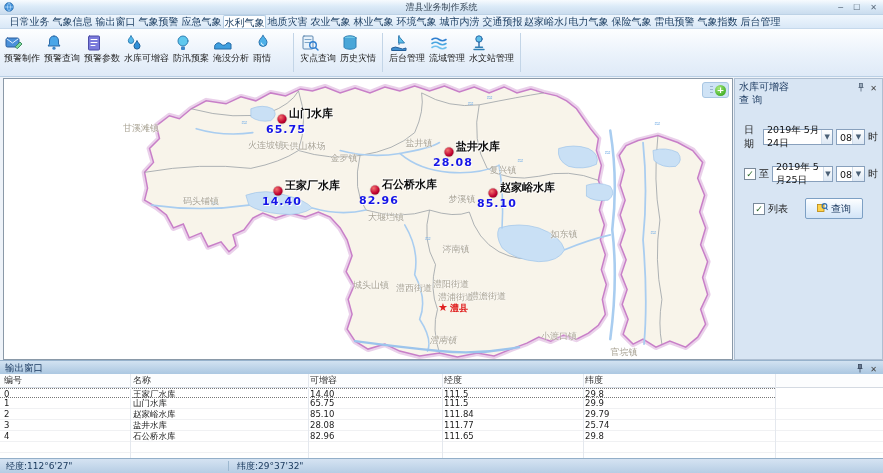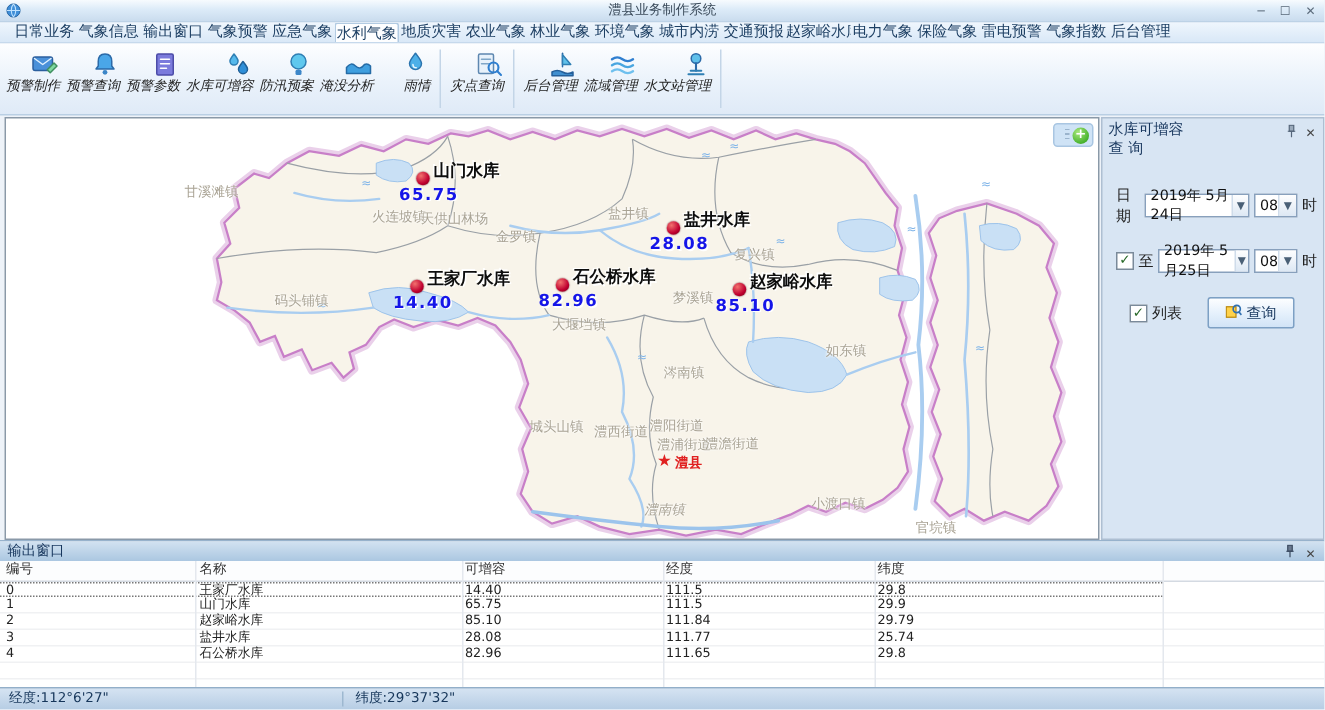--- a/index.html
+++ b/index.html
@@ -26,21 +26,21 @@
   .tab{flex:none;width:43px;text-align:center;font-size:10px;line-height:13px;
     color:#1d3f63;white-space:nowrap;overflow:hidden;}
   .tab.sel{background:#fdfeff;border:1px solid #b2cbe2;border-bottom:none;
     border-radius:2px 2px 0 0;box-sizing:border-box;}
   
   #toolbar{position:absolute;left:0;top:29px;width:883px;height:48px;
     background:linear-gradient(#fdfeff,#eaf2fb 55%,#dfeaf7);
     border-bottom:1px solid #b9cfe4;box-sizing:border-box;
     display:flex;align-items:stretch;padding:2px 0 2px 2px;}
   .tbtn{flex:none;min-width:34px;padding:1px 2px 0 2px;display:flex;flex-direction:column;
-    align-items:flex-end;justify-content:flex-start;border-radius:3px;font-style:italic;}
+    align-items:flex-start;justify-content:flex-start;border-radius:3px;}
   .ticon{height:21px;display:flex;align-items:center;}
   .tlabel{font-size:9px;color:#222;white-space:nowrap;line-height:11px;}
   .tsep{flex:none;width:1px;background:#c3d5e7;margin:2px 4px;}
   
   #map{position:absolute;left:3px;top:78px;width:730px;height:282px;
     background:#fff;border:1px solid #8a99a8;box-sizing:border-box;}
   #map svg.base{position:absolute;left:0;top:0;}
   .town{position:absolute;font-size:9px;color:#a9a394;white-space:nowrap;
     transform:translate(-50%,-50%);text-shadow:0 0 2px #fff,0 0 2px #fff;}
   .res-dot{position:absolute;width:9px;height:9px;border-radius:50%;
@@ -206,20 +206,29 @@
     <div class="tbtn">
       <div class="ticon">
         <svg width="20" height="20" viewBox="0 0 20 20" fill="none" stroke-width="1" stroke-linecap="round" stroke-linejoin="round">
           <rect x="3" y="3" width="10" height="13" rx="1" fill="#e8f2fb" stroke="#5d87b0"></rect>
           <path d="M5 6.5h6M5 9.5h6" stroke="#7fa6c8"></path>
           <circle cx="13" cy="12" r="3.3" stroke="#2f7fd0" stroke-width="1.4"></circle>
           <path d="M15.4 14.4L18 17" stroke="#2f7fd0" stroke-width="1.4"></path>
         </svg>
       </div>
       <div class="tlabel">灾点查询</div>
+    </div>
+    <div class="tbtn">
+      <div class="ticon">
+        <svg width="20" height="20" viewBox="0 0 20 20" fill="none" stroke-width="1" stroke-linecap="round" stroke-linejoin="round">
+          <ellipse cx="10" cy="5" rx="6" ry="2.2" fill="#6fc8e8" stroke="#2f7fb4"></ellipse>
+          <path d="M4 5v9c0 1.2 2.7 2.2 6 2.2s6-1 6-2.2V5" fill="#49a6d8" stroke="#2f7fb4"></path>
+        </svg>
+      </div>
+      <div class="tlabel">历史灾情</div>
     </div>
     <div class="tsep"></div>
     <div class="tbtn">
       <div class="ticon">
         <svg width="20" height="20" viewBox="0 0 20 20" fill="none" stroke-width="1" stroke-linecap="round" stroke-linejoin="round">
           <path d="M10 2.5v9" stroke="#2b6aa8"></path>
           <path d="M10 3.5l5.5 6.5H10z" fill="#5fc0ea" stroke="#2f7fb4"></path>
           <path d="M3 15q3.5-2 7 0t7 0v2.5H3z" fill="#3f8fd0" stroke="#245f9a"></path>
         </svg>
       </div>

